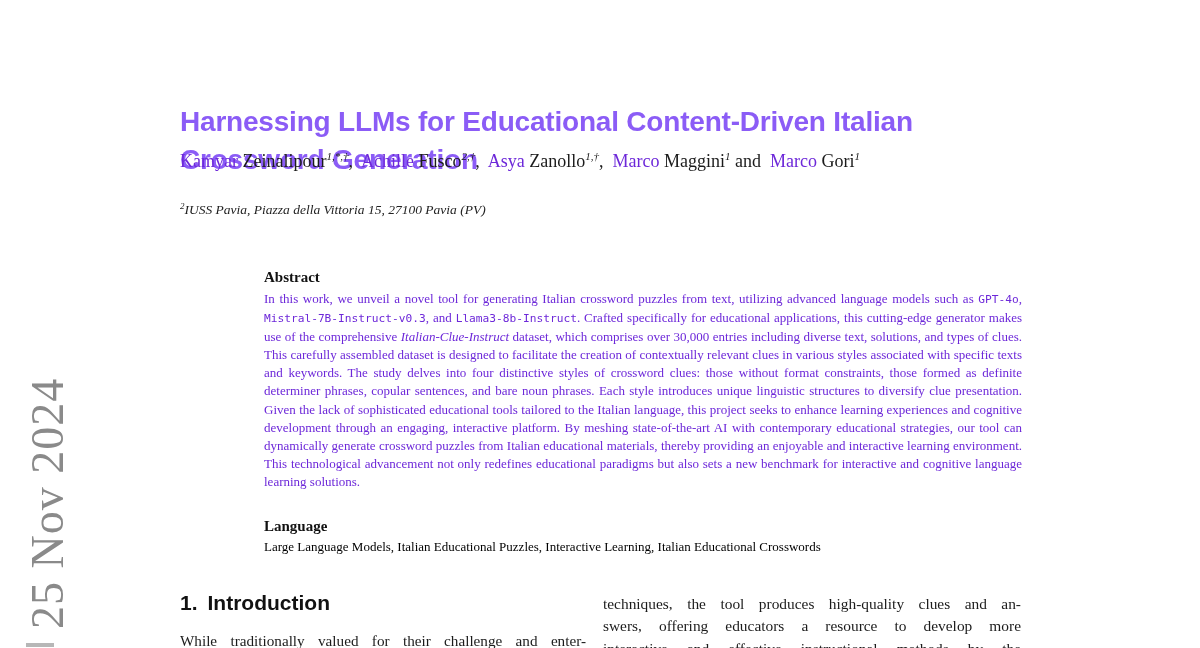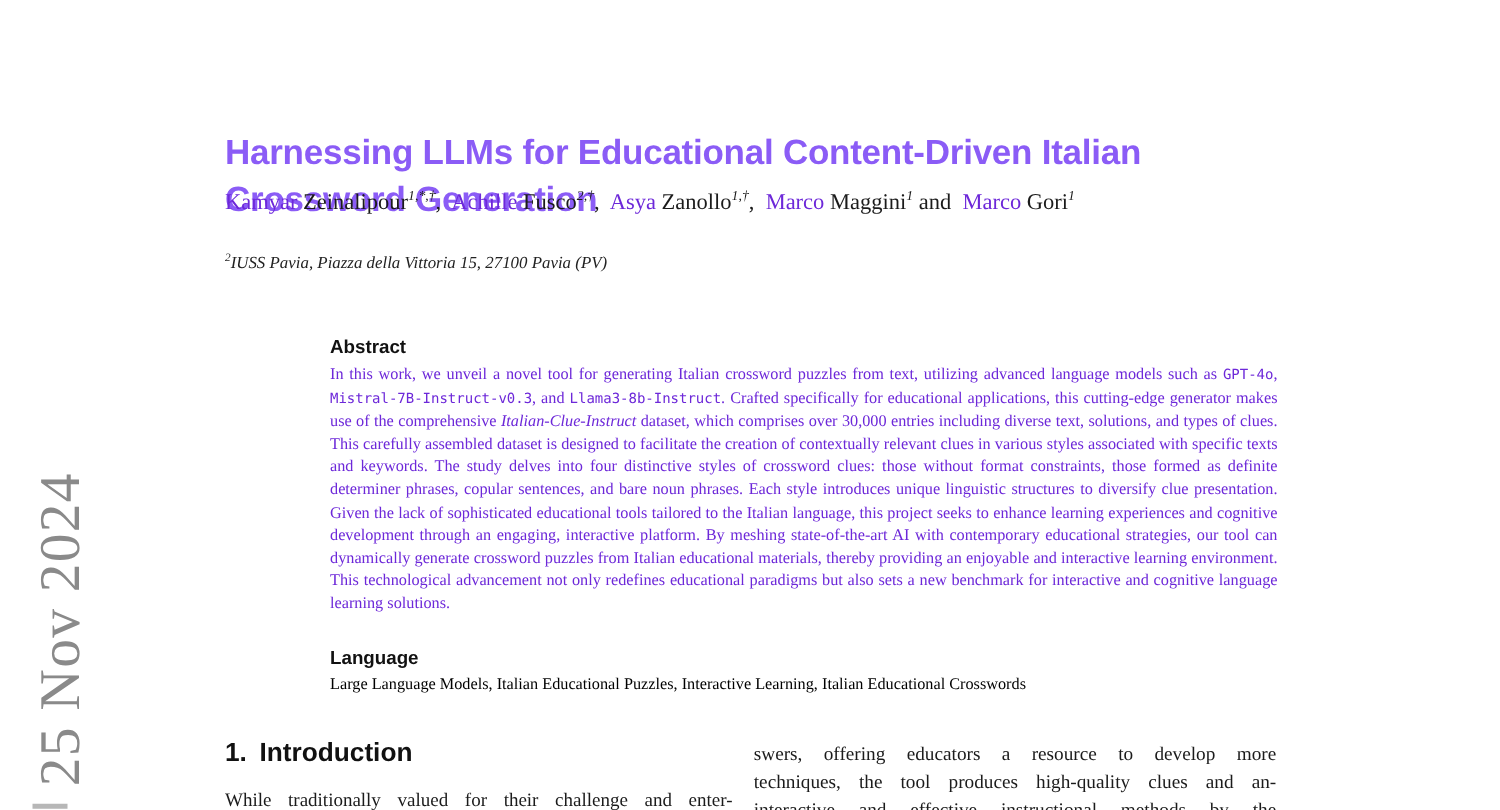--- a/index.html
+++ b/index.html
@@ -70,21 +70,21 @@
     font-size: 13.5px;
     line-height: 21px;
     color: #222222;
   }
   .affils sup { font-size: 9px; line-height: 0; }
 
   
   .abs-head, .kw-head {
     position: absolute;
     left: 264px;
-    font-family: Liberation Sans, sans-serif;
+    font-family: Liberation Serif, serif;
     font-weight: 700;
     font-size: 15px;
     color: #111111;
   }
   .abs-head { top: 269px; }
   .abs-body {
     position: absolute;
     left: 264px; top: 290px;
     width: 758px;
     font-size: 13px;
@@ -162,16 +162,16 @@
 <div class="kw-text">Large Language Models, Italian Educational Puzzles, Interactive Learning, Italian Educational Crosswords</div>
 
 <div class="sec-head">
   <span class="sec-num">1.</span><span>Introduction</span>
 </div>
 
 <div class="col-left">
     <div class="line">While traditionally valued for their challenge and enter-</div>
   </div>
 <div class="col-right">
+    <div class="line">techniques, the tool produces high-quality clues and an-</div>
     <div class="line">swers, offering educators a resource to develop more</div>
-    <div class="line">techniques, the tool produces high-quality clues and an-</div>
     <div class="line">interactive and effective instructional methods by the</div>
   </div>
 
 </body></html>

